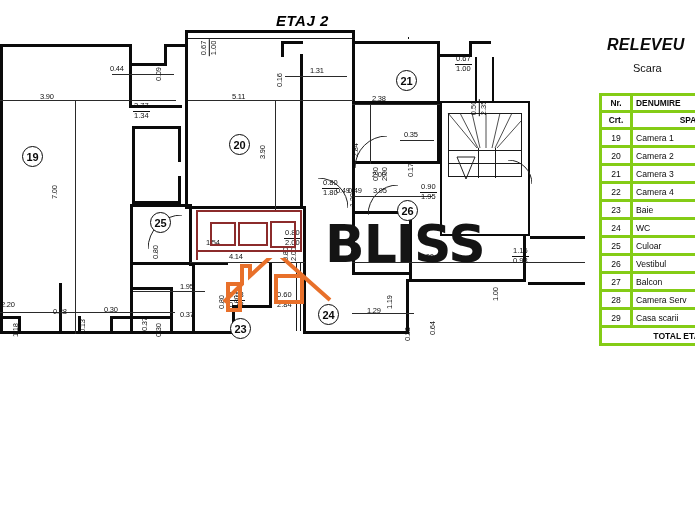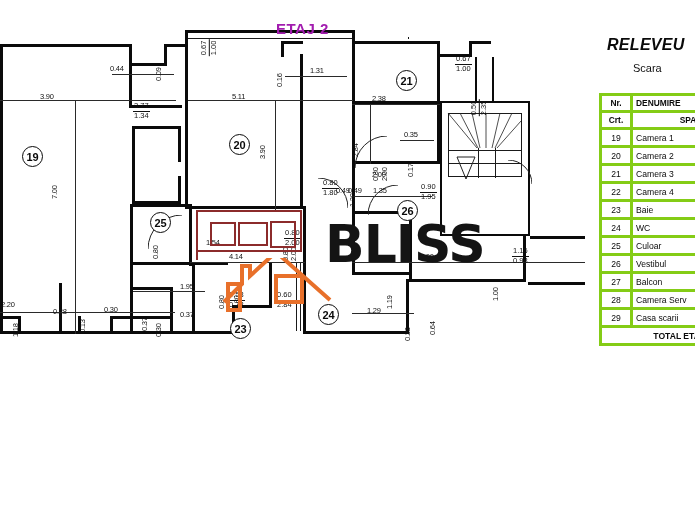--- a/index.html
+++ b/index.html
@@ -17,22 +17,22 @@
   .dimtxt.v{transform-origin:left bottom;transform:rotate(-90deg);}
   .dimstack{position:absolute;font-size:7.5px;color:#111;line-height:8.6px;
             text-align:center;white-space:nowrap;}
   .dimstack .top{border-bottom:1px solid #111;display:block;padding:0 1px;}
   .dimstack.v{transform-origin:left bottom;transform:rotate(-90deg);}
   .roomno{position:absolute;width:19px;height:19px;border:1.4px solid #0a0a0a;
           border-radius:50%;font-size:11px;font-weight:bold;color:#0a0a0a;
           display:flex;align-items:center;justify-content:center;background:#fff;}
 
   
-  #plan-title{position:absolute;left:276px;top:20px;font-size:15px;font-weight:bold;
-              color:#a21caf;letter-spacing:0.5px;}
+  #plan-title{position:absolute;left:276px;top:12px;font-size:15px;font-weight:bold;
+              font-style:italic;color:#000000;letter-spacing:0.5px;}
 
   
   #right-panel{position:absolute;left:585px;top:0;width:110px;height:520px;background:#fff;}
   #sheet-title{position:absolute;left:22px;top:36px;font-size:16px;font-weight:bold;
                font-style:italic;color:#0a0a0a;white-space:nowrap;letter-spacing:0.3px;}
   #sheet-scale{position:absolute;left:48px;top:62px;font-size:11px;color:#111;white-space:nowrap;}
 
   #legend-table{position:absolute;left:14px;top:93px;width:160px;border-collapse:collapse;
                 font-size:8.6px;color:#0a0a0a;background:#fff;}
   #legend-table td,#legend-table th{border:3px solid #84cc16;padding:0 3px;height:15px;
@@ -217,21 +217,21 @@
     <div class="roomno" style="left:318px;top:304px;">
         <span>24</span>
       </div>
 
     <div class="dimtxt" style="left:110px;top:64px;">0.44</div>
     <div class="dimtxt" style="left:40px;top:92px;">3.90</div>
     <div class="dimtxt" style="left:232px;top:92px;">5.11</div>
     <div class="dimtxt" style="left:310px;top:66px;">1.31</div>
     <div class="dimtxt" style="left:372px;top:94px;">2.38</div>
     <div class="dimtxt" style="left:404px;top:130px;">0.35</div>
-    <div class="dimtxt" style="left:373px;top:186px;">1.35</div>
+    <div class="dimtxt" style="left:373px;top:186px;">3.95</div>
     <div class="dimtxt" style="left:336px;top:186px;">0.49</div>
     <div class="dimtxt" style="left:229px;top:252px;">4.14</div>
     <div class="dimtxt" style="left:206px;top:238px;">1.54</div>
     <div class="dimtxt" style="left:180px;top:282px;">1.95</div>
     <div class="dimtxt" style="left:339px;top:254px;">1.07</div>
     <div class="dimtxt" style="left:420px;top:252px;">4.00</div>
     <div class="dimtxt" style="left:367px;top:306px;">1.29</div>
     <div class="dimtxt" style="left:180px;top:310px;">0.37</div>
     <div class="dimtxt" style="left:104px;top:305px;">0.30</div>
     <div class="dimtxt" style="left:53px;top:307px;">0.28</div>

